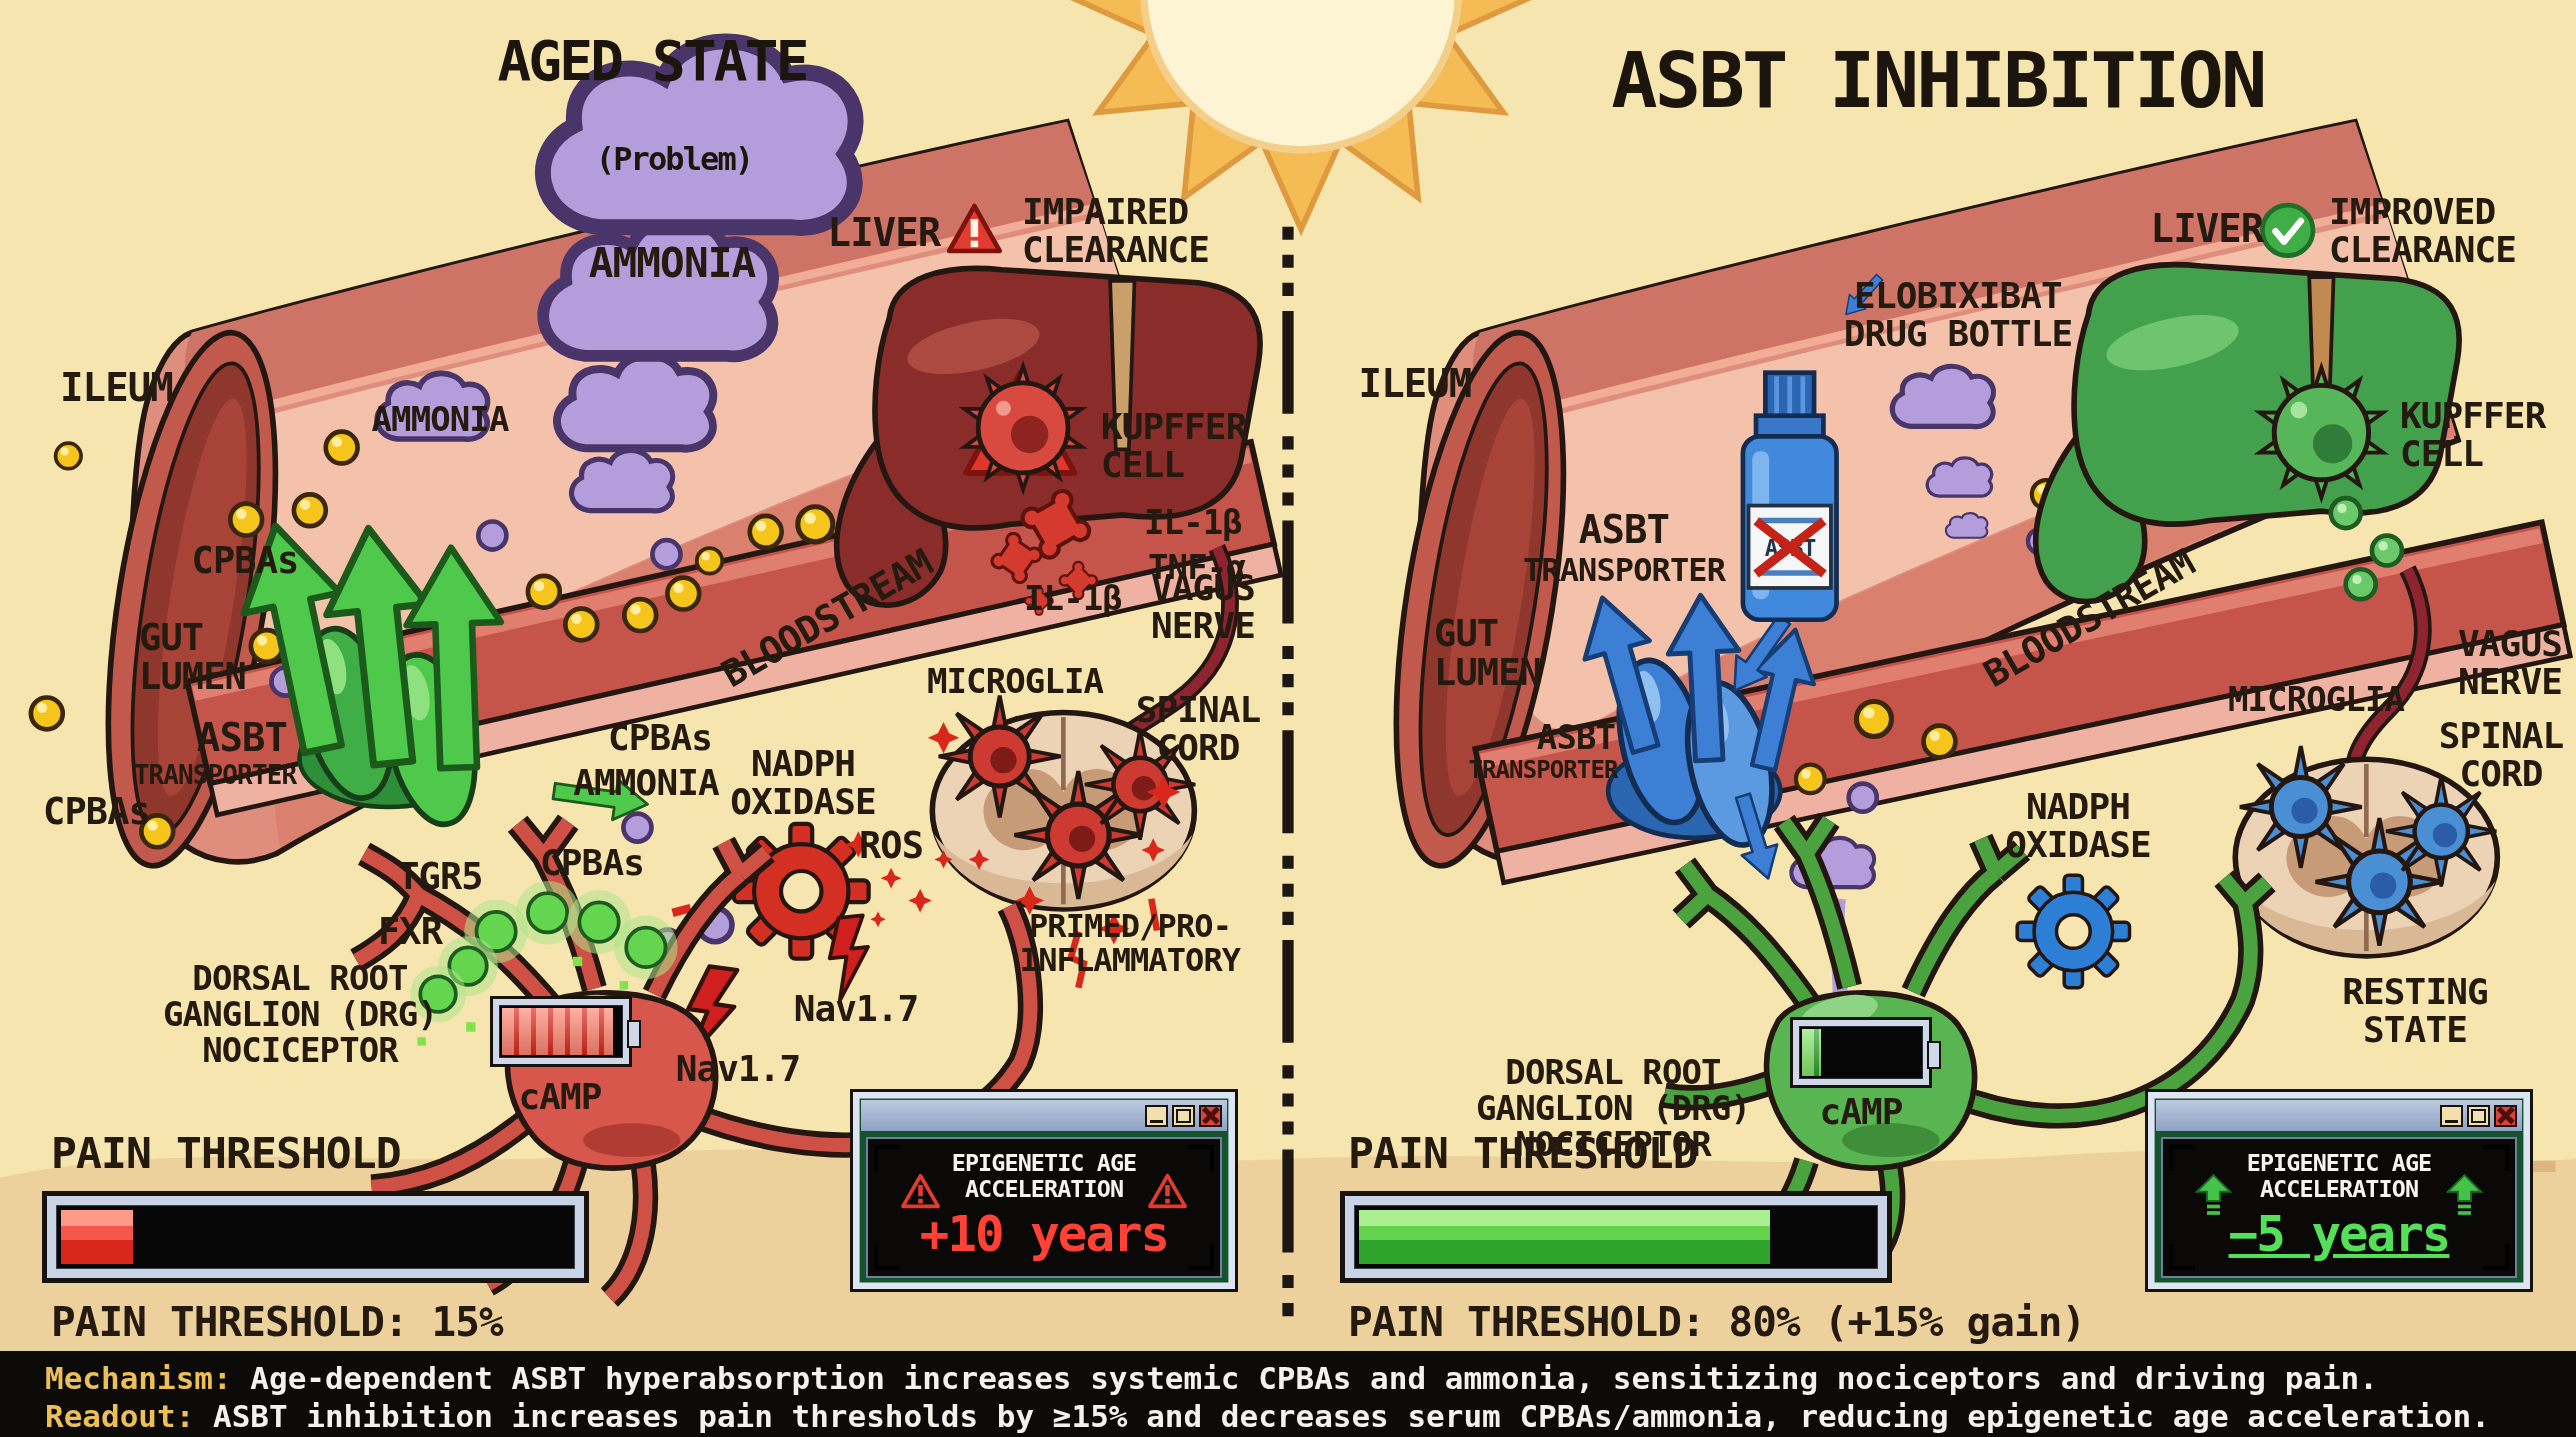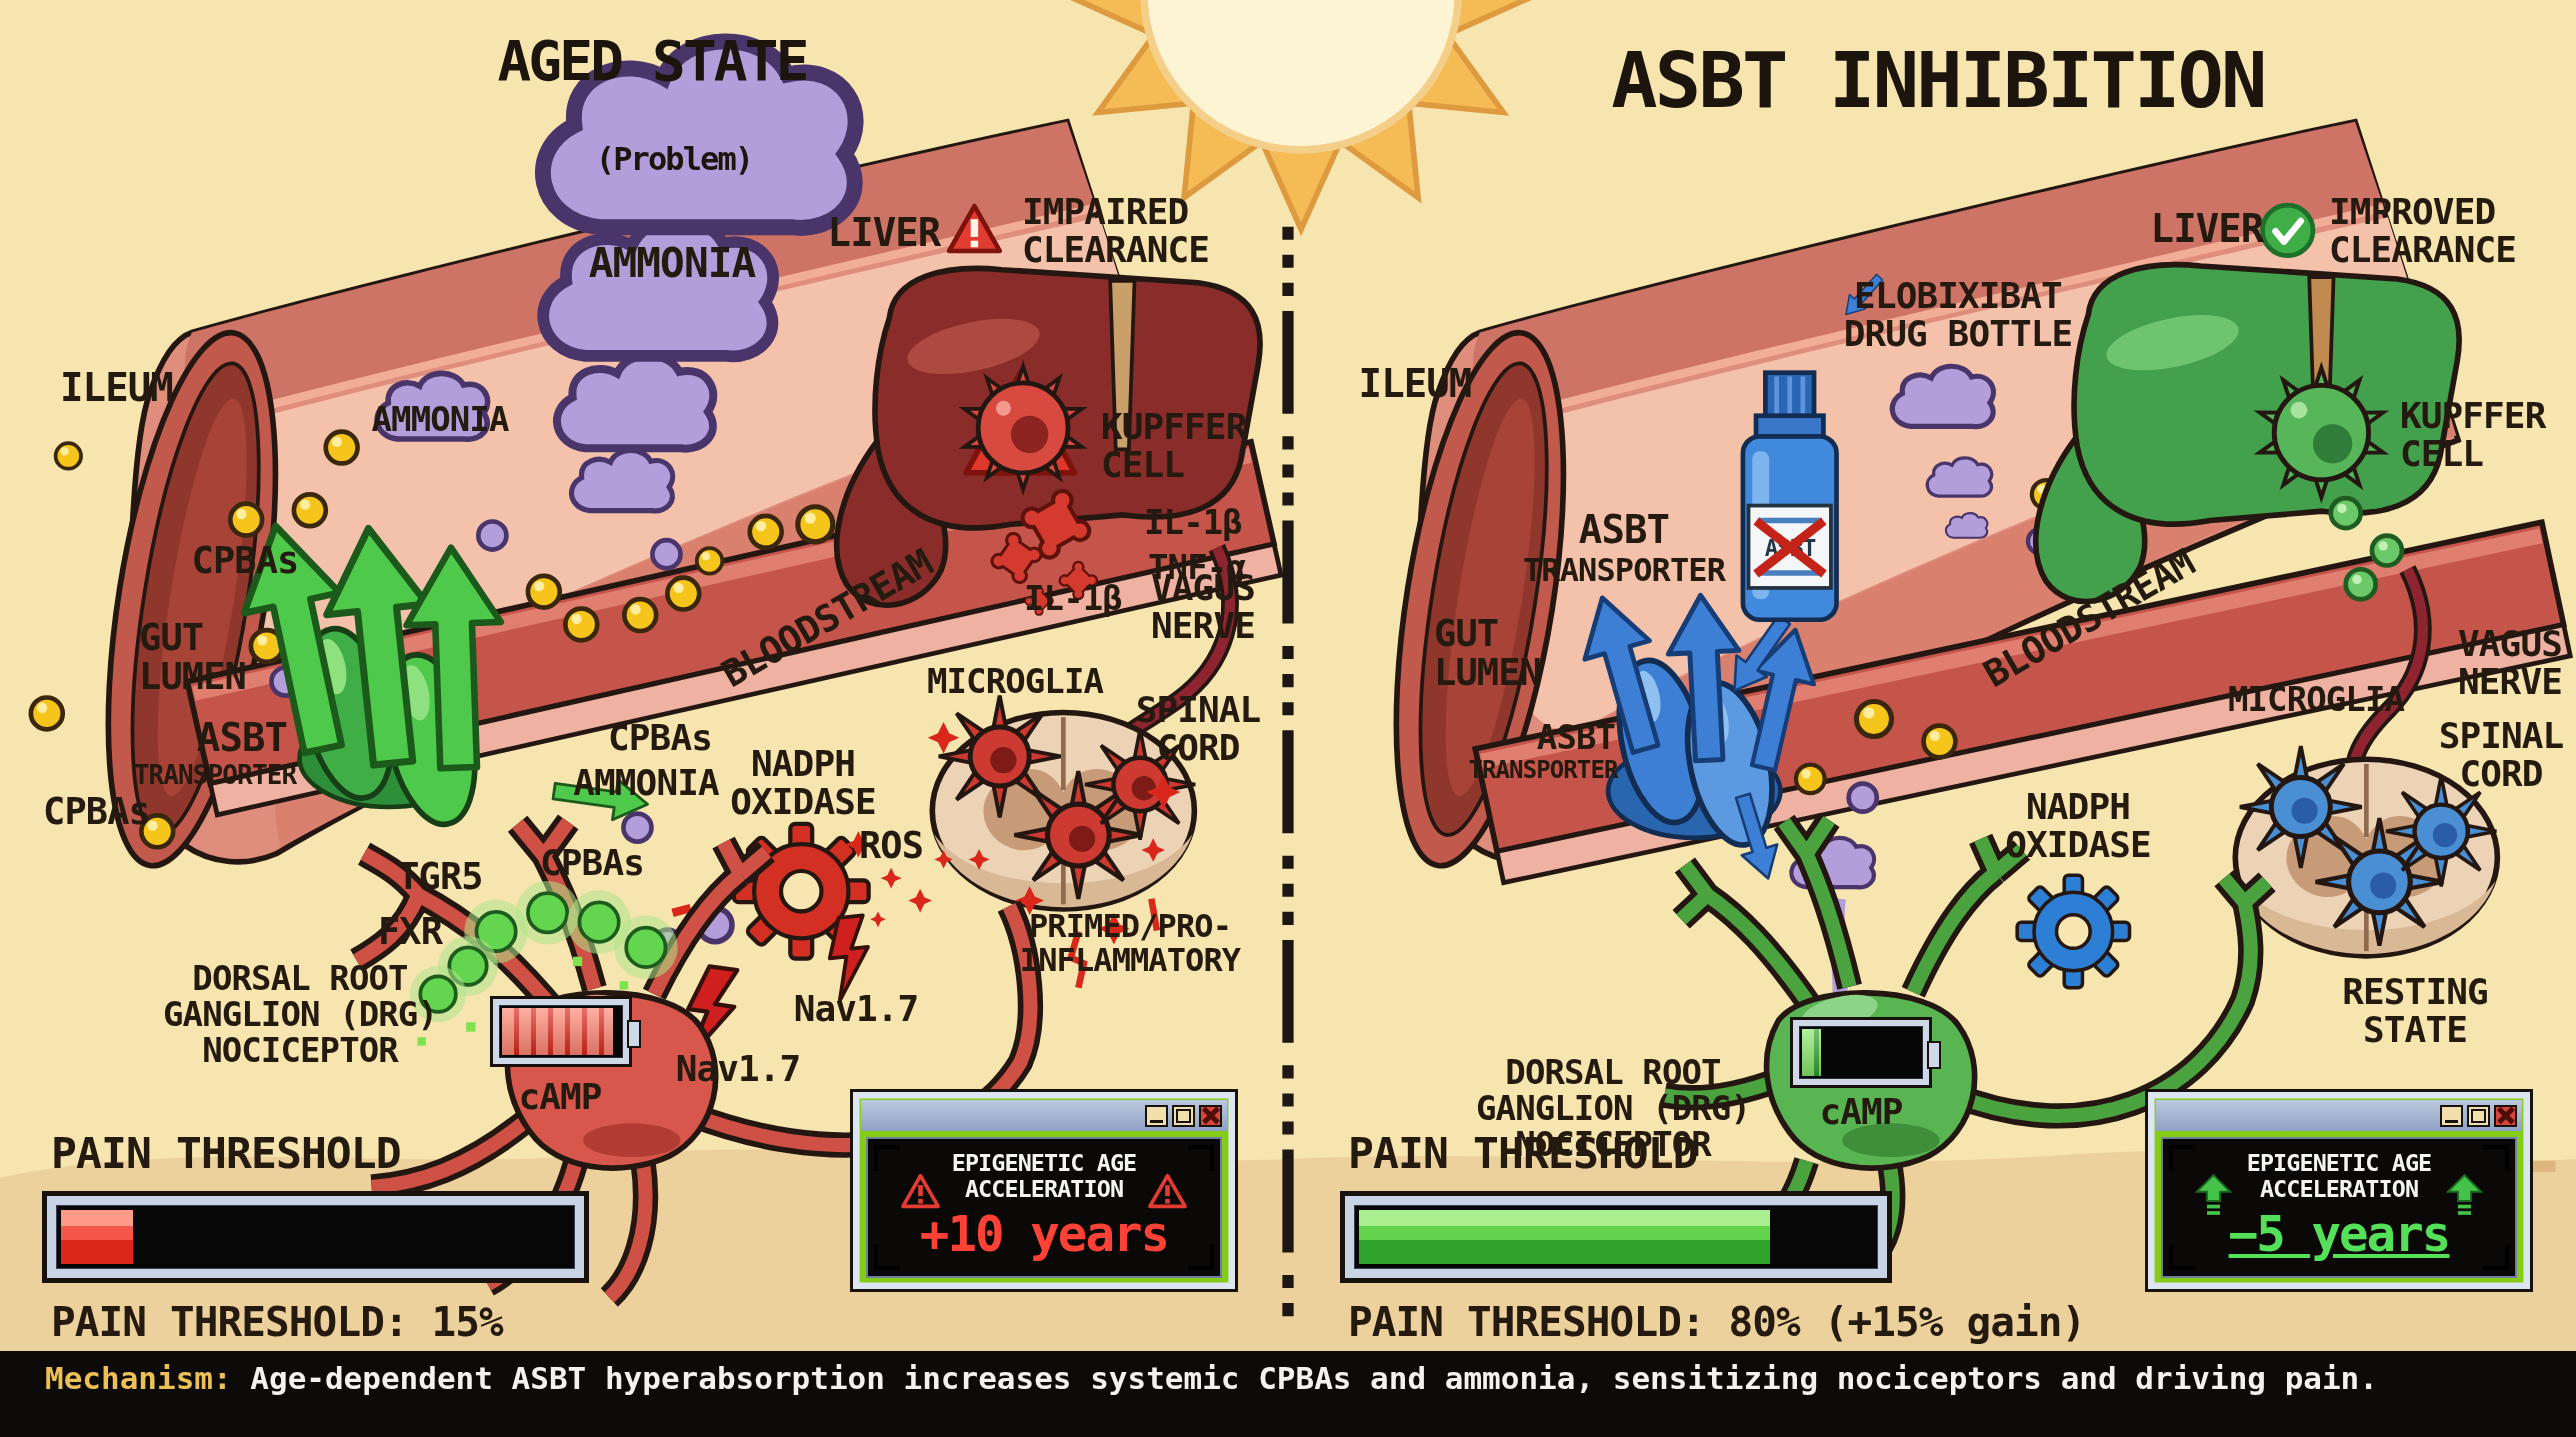--- a/index.html
+++ b/index.html
@@ -13,21 +13,21 @@
   .title{position:absolute;z-index:3;font-weight:bold;color:#1c150d;letter-spacing:-2.8px;
          transform:translateX(-50%);white-space:nowrap;}
   
   .painbar{position:absolute;z-index:3;height:92px;box-sizing:border-box;border:5.6px solid #18120c;
            background:#c9d3e6;padding:9.4px;}
   .pain-inner{width:100%;height:100%;background:#070707;position:relative;box-sizing:border-box;border:1.9px solid #394050;}
   .pain-fill{position:absolute;left:3.7px;top:3.7px;bottom:3.7px;}
   .pain-fill.red{background:linear-gradient(180deg,#ff9a88 0 30%,#f4564a 30% 55%,#d9281b 55% 100%);}
   .pain-fill.green{background:linear-gradient(180deg,#a9ef90 0 30%,#63d24d 30% 55%,#2fa32c 55% 100%);}
   
-  .pixwin{position:absolute;z-index:3;width:388px;height:203px;background:#84cc16;border:3.7px solid #18120c;
+  .pixwin{position:absolute;z-index:3;width:388px;height:203px;background:#14532d;border:3.7px solid #18120c;
           box-shadow:inset 0 0 0 6.6px #dde5f2;box-sizing:border-box;}
   .pixwin-head{position:absolute;left:8.4px;right:8.4px;top:8.4px;height:31px;
                background:linear-gradient(180deg,#bcc9df,#8fa2c4);
                display:flex;justify-content:flex-end;align-items:center;gap:4.7px;padding-right:4.7px;box-sizing:border-box;}
   .wbtn{width:22.5px;height:22.5px;border:2.8px solid #18120c;background:#f2dfae;position:relative;box-sizing:border-box;}
   .wbtn.min::after{content:"";position:absolute;left:2.8px;right:2.8px;bottom:1.9px;height:3.7px;background:#18120c;}
   .wbtn.max::after{content:"";position:absolute;inset:1.9px;border:2.8px solid #18120c;}
   .wbtn.close{background:#d8453c;}
   .wbtn.close::before,.wbtn.close::after{content:"";position:absolute;left:-0.9px;top:6.6px;width:19.7px;height:4.7px;background:#4e0f0a;}
   .wbtn.close::before{transform:rotate(45deg);}
@@ -600,16 +600,17 @@
         </svg>
     <div class="scr-title">EPIGENETIC AGE
 ACCELERATION</div>
     <div class="scr-value">−5 years</div>
   </div>
 </div>
 
 <div class="footer">
   <div class="strip"></div>
   <div class="fline f1"><span class="gold">Mechanism:</span><span> Age-dependent ASBT hyperabsorption increases systemic CPBAs and ammonia, sensitizing nociceptors and driving pain.</span></div>
+  <div class="fline f2"><span class="gold">Readout:</span><span> ASBT inhibition increases pain thresholds by ≥15% and decreases serum CPBAs/ammonia, reducing epigenetic age acceleration.</span></div>
 </div>
 
 </div>
 
 
 </body></html>

